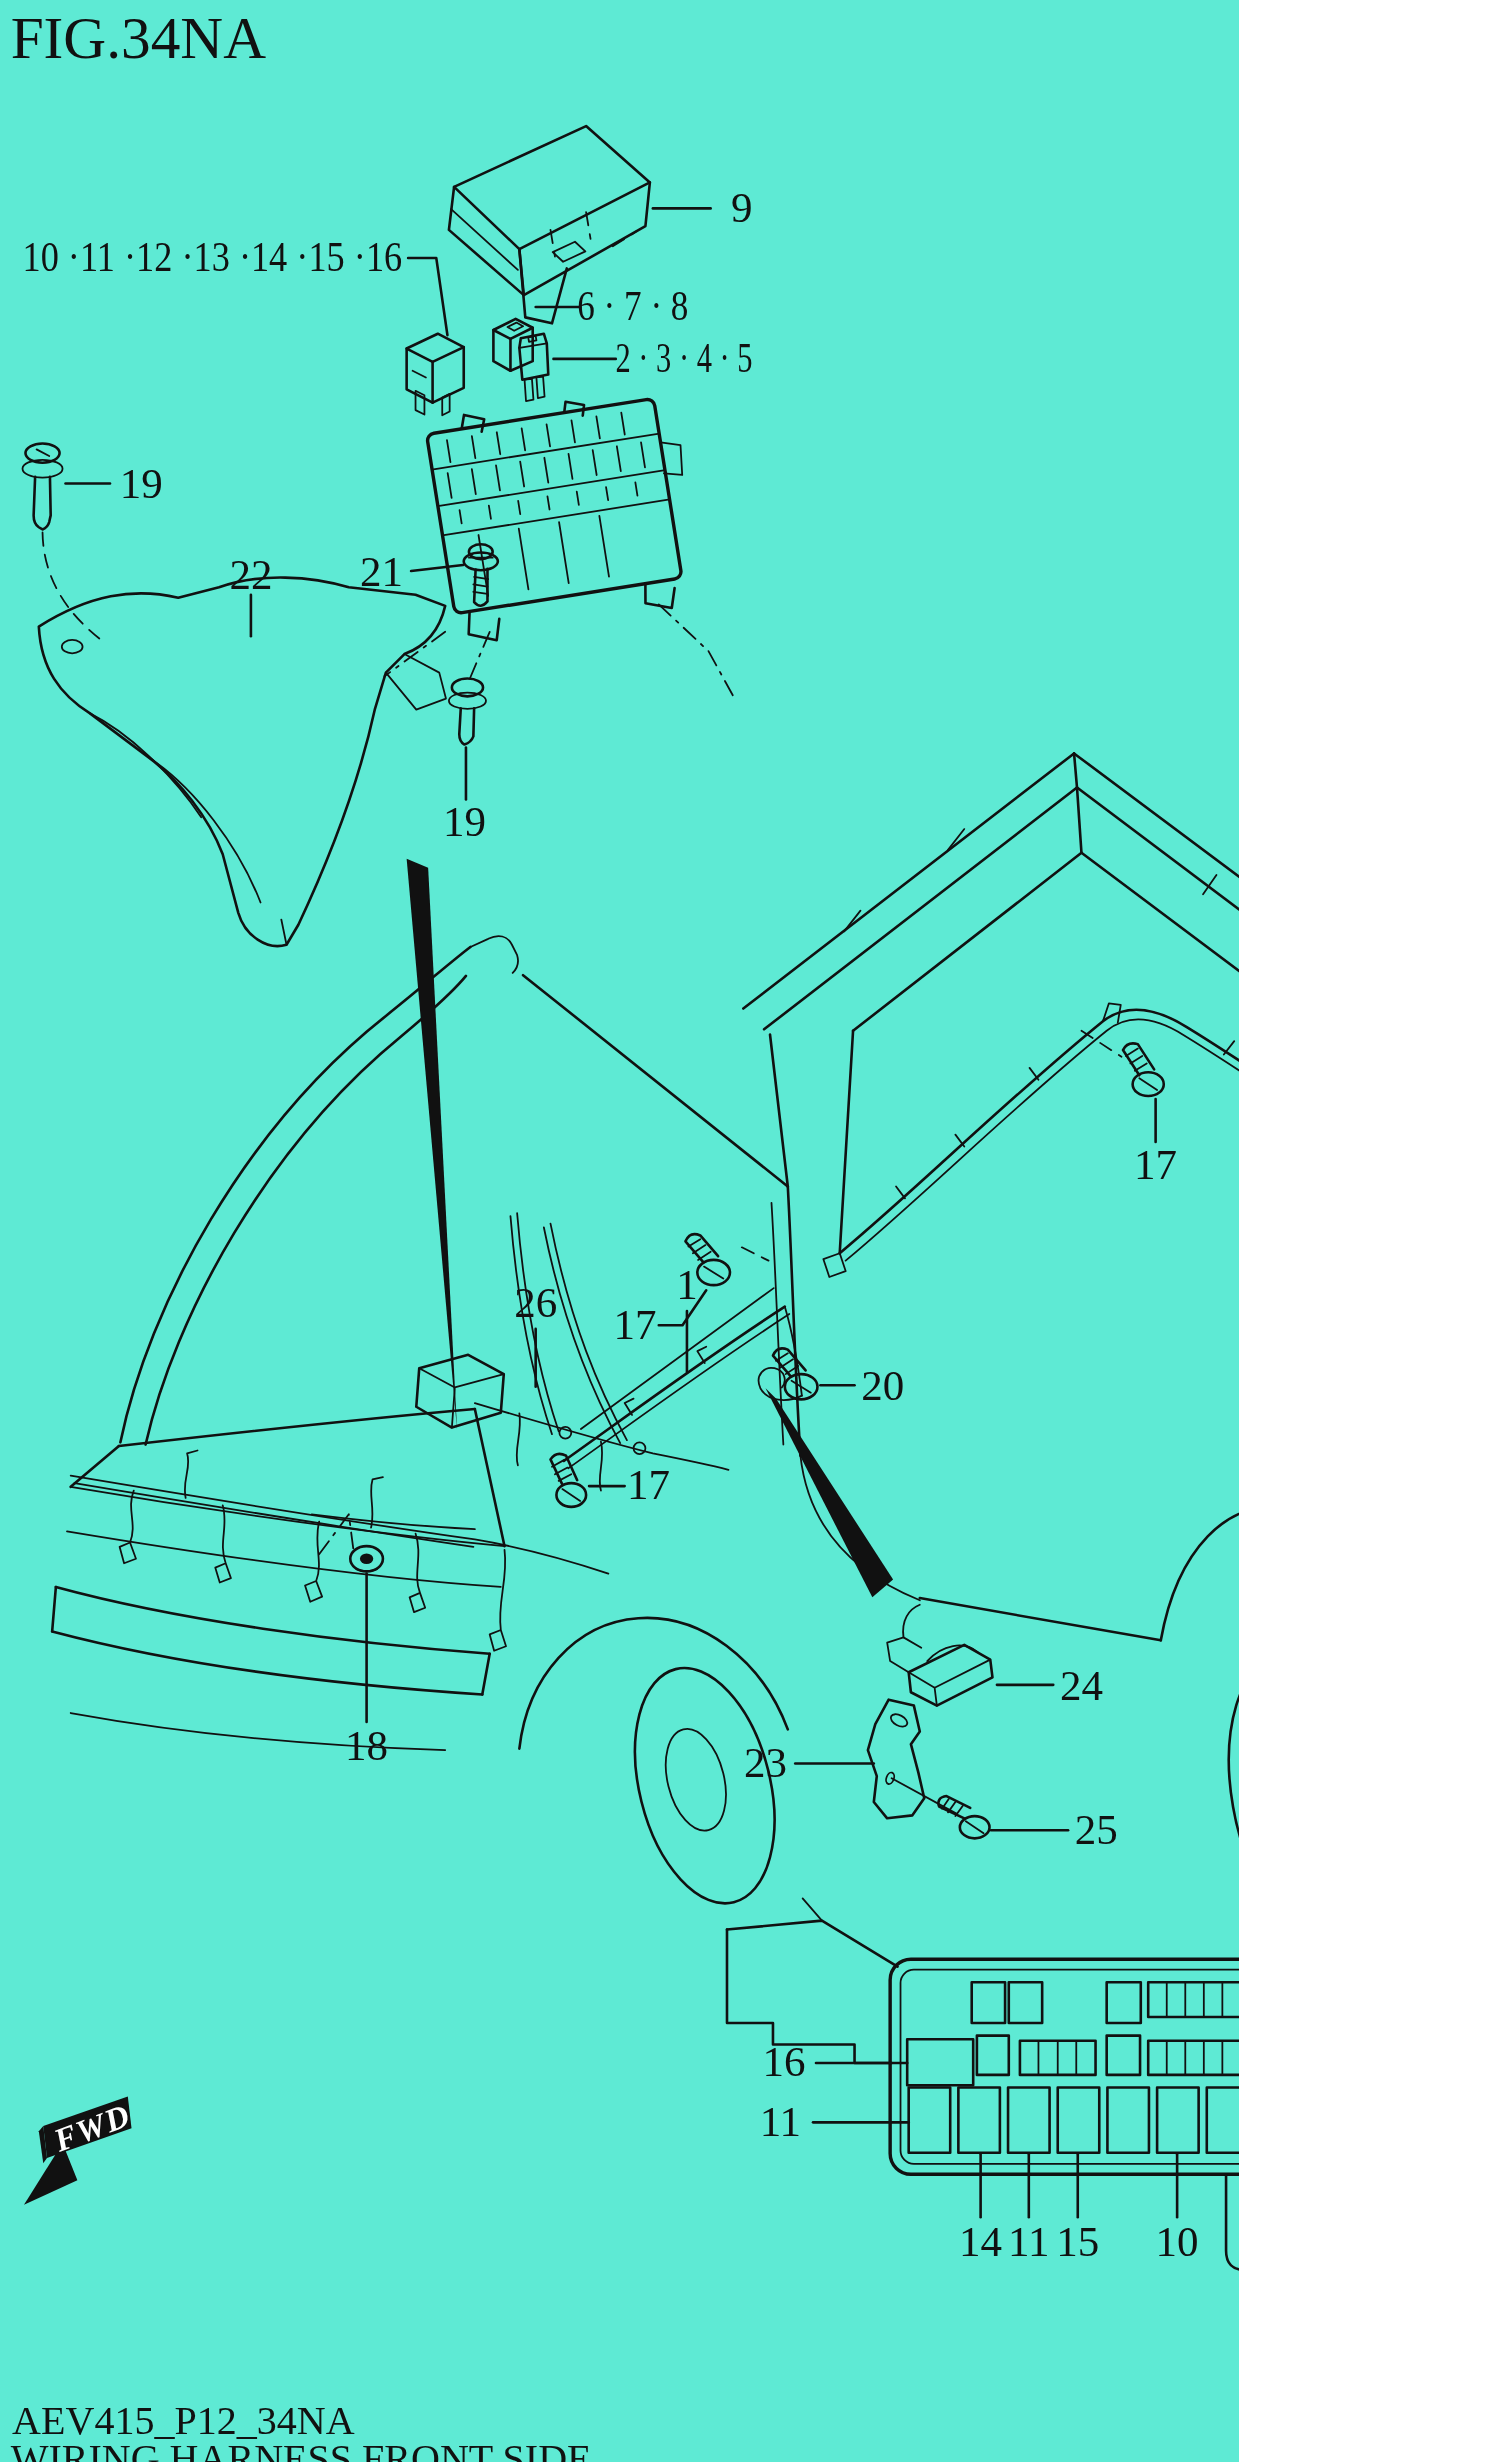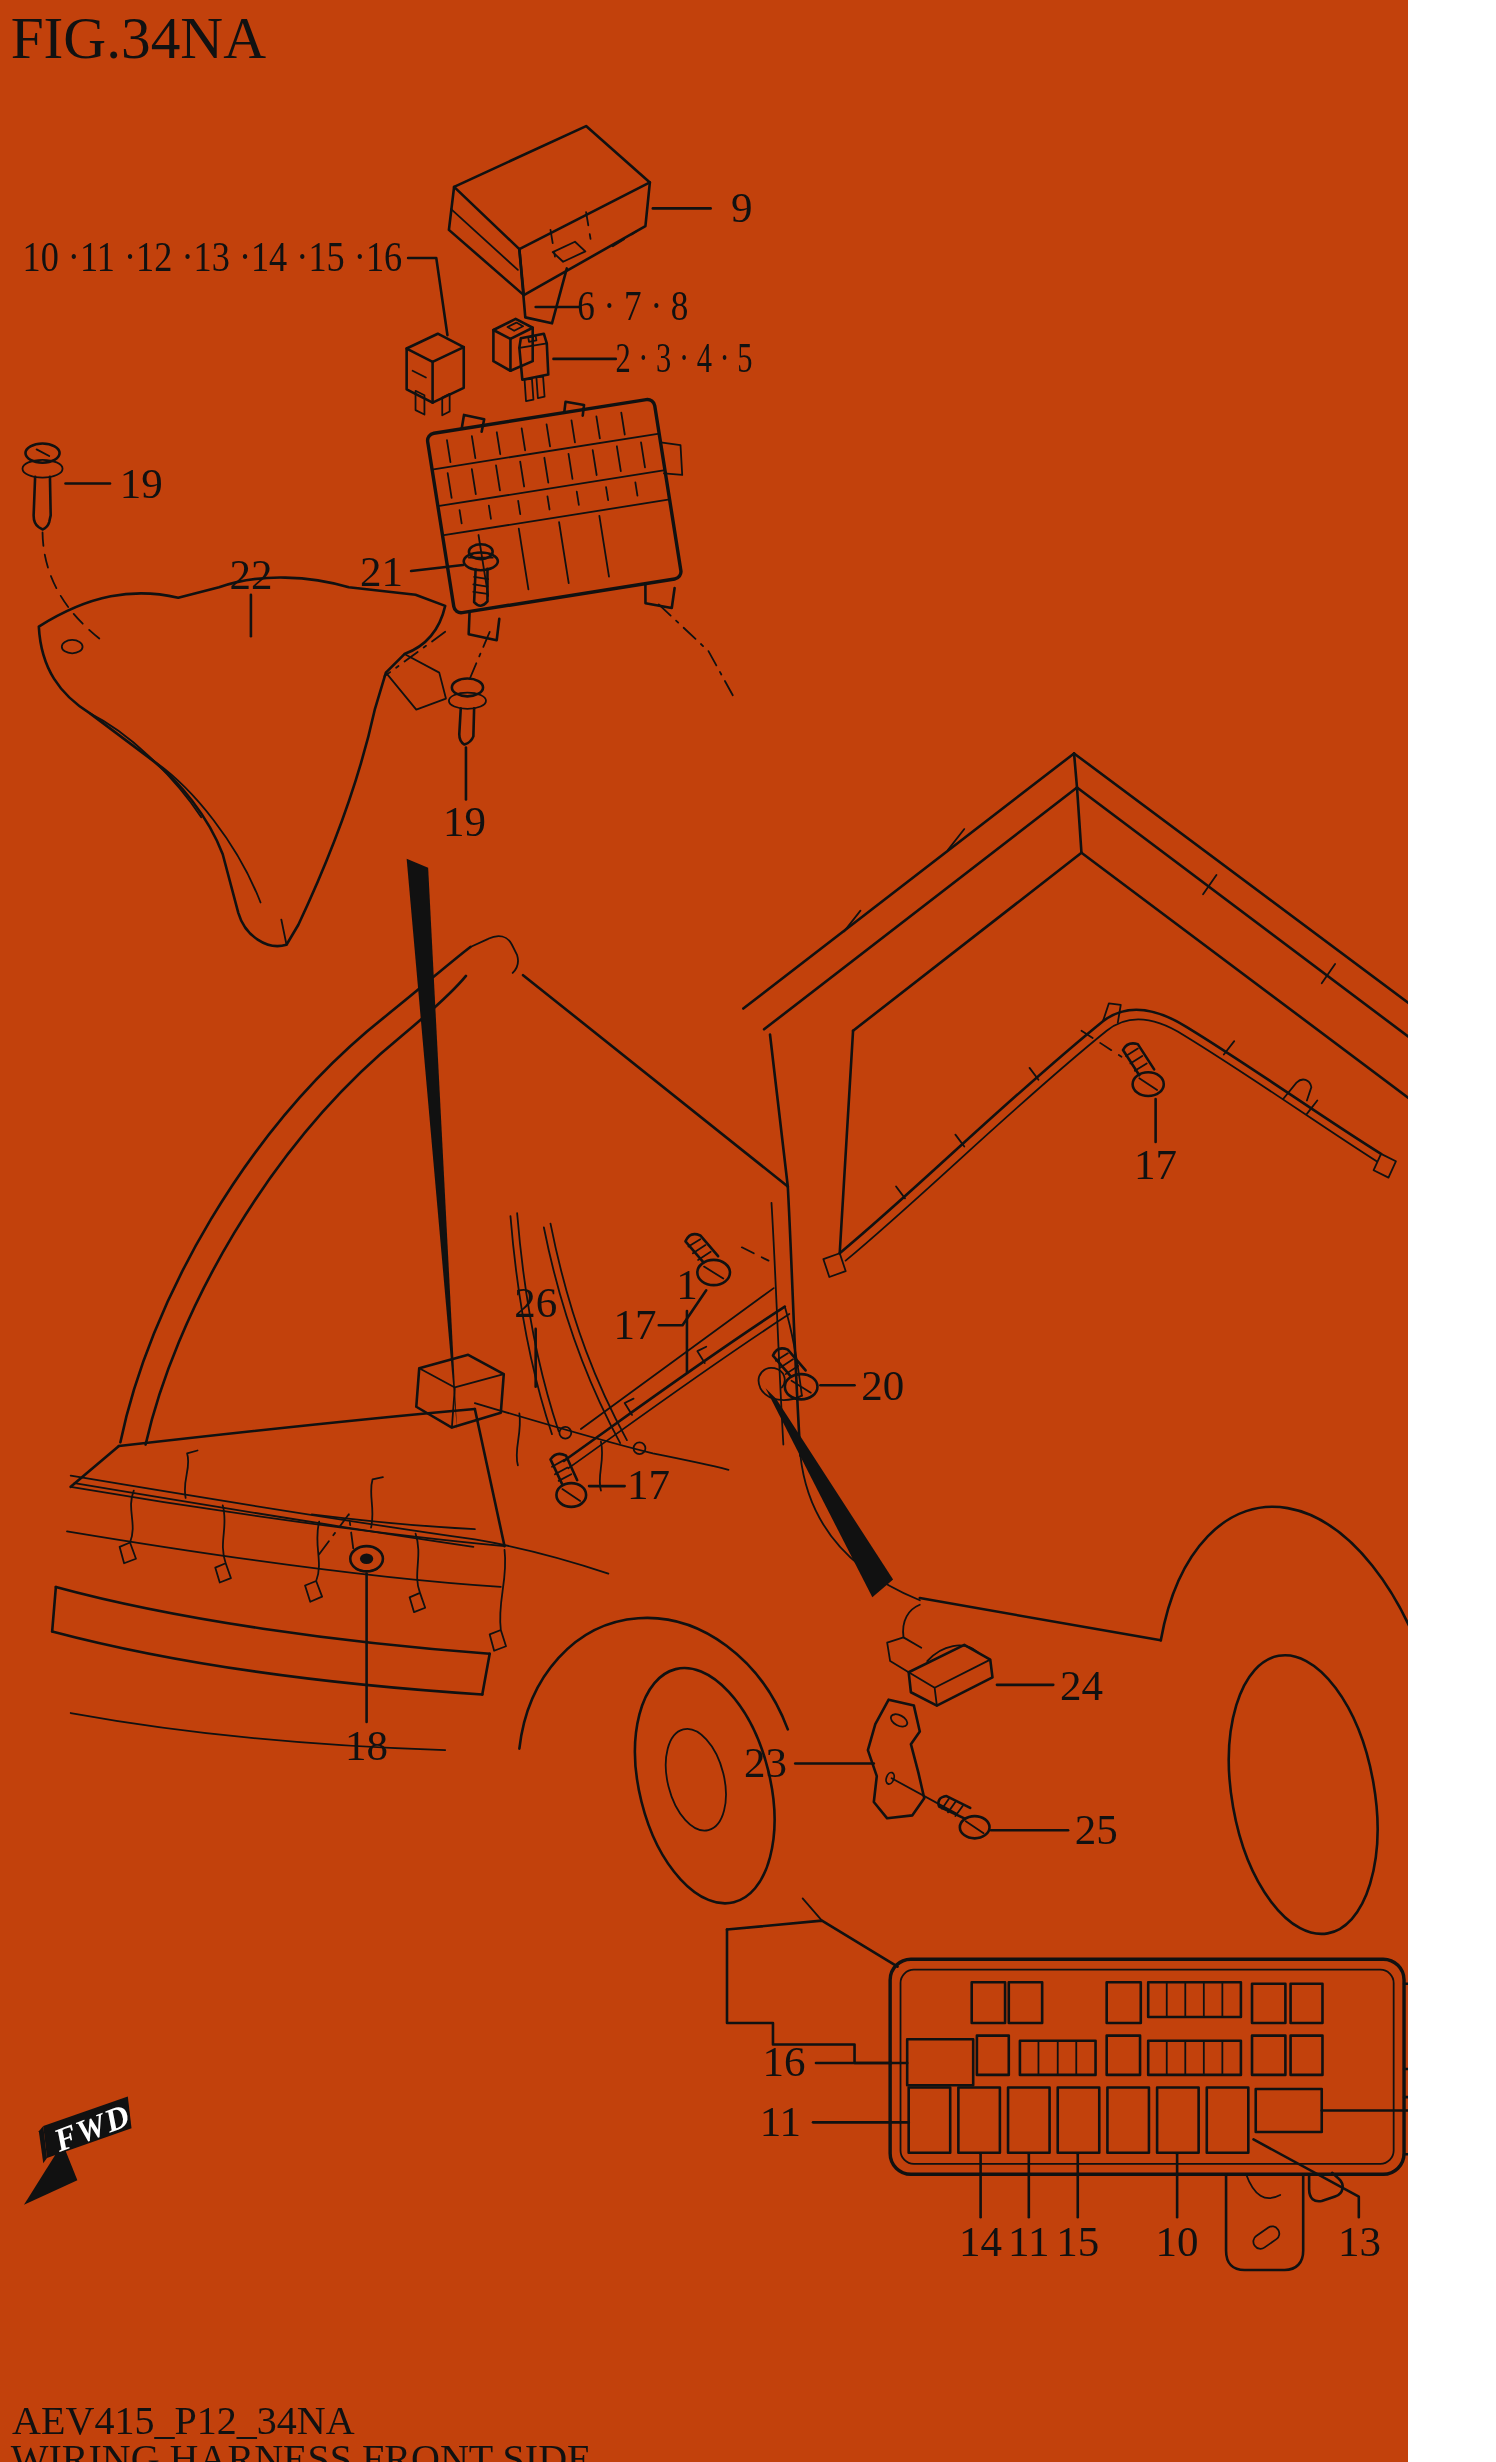--- a/index.html
+++ b/index.html
@@ -1,16 +1,16 @@
 <!DOCTYPE html>
 <html style="font-size:12px"><head>
 <meta charset="utf-8">
 <style>
   html,body{margin:0;padding:0;background:#fff;}
-  .page{position:relative;width:1408px;height:2462px;background:#c2410c;overflow:hidden;
+  .page{position:relative;width:1239px;height:2462px;background:#5eead4;overflow:hidden;
         font-family:"Liberation Serif","DejaVu Serif",serif;}
   svg{position:absolute;left:0;top:0;}
   .ln{fill:none;stroke:#111;stroke-width:3.5;stroke-linecap:round;stroke-linejoin:round;}
   .ln2{fill:none;stroke:#111;stroke-width:2.4;stroke-linecap:round;stroke-linejoin:round;}
   .ln4{fill:none;stroke:#111;stroke-width:4.6;stroke-linecap:round;stroke-linejoin:round;}
   .dash{stroke-dasharray:18 12;}
   .dashdot{stroke-dasharray:22 10 4 10;}
   .lbl{font-family:"Liberation Serif","DejaVu Serif",serif;font-size:58px;fill:#111;}
   .lblc{text-anchor:middle;}
   .big{font-size:80px;}

